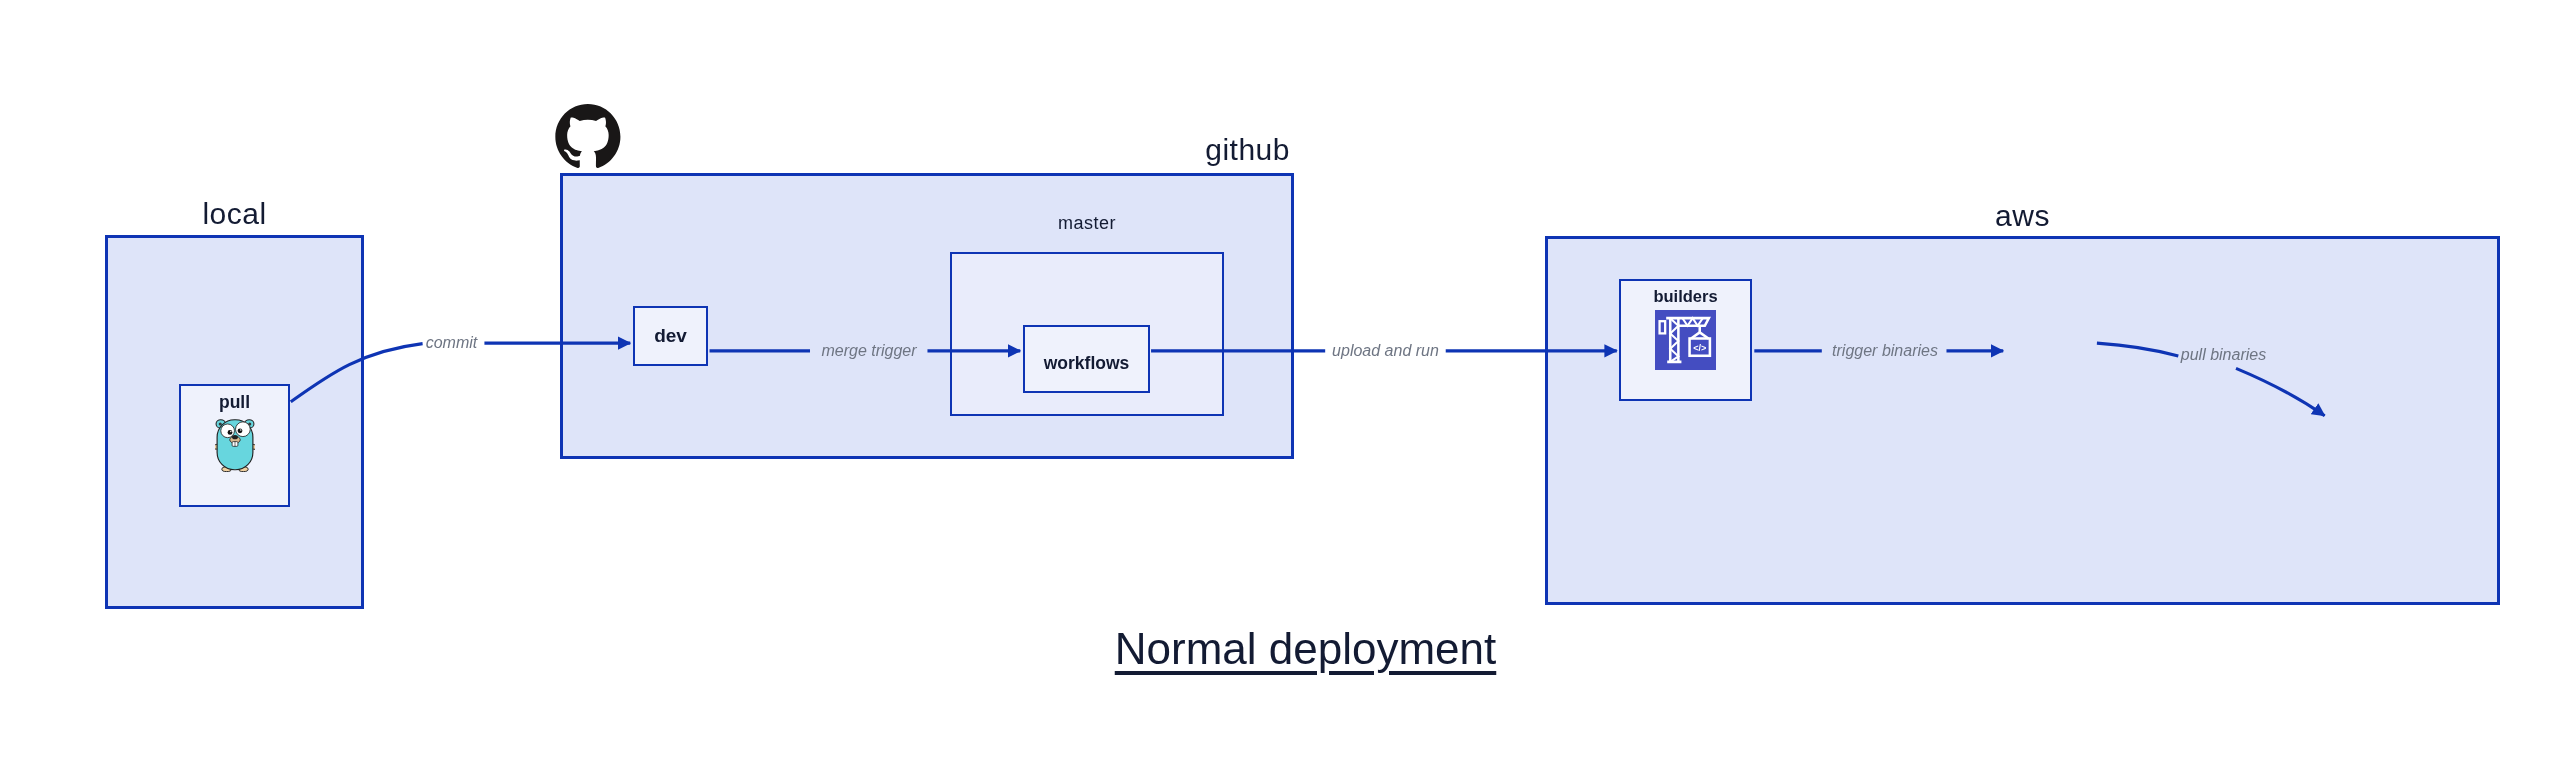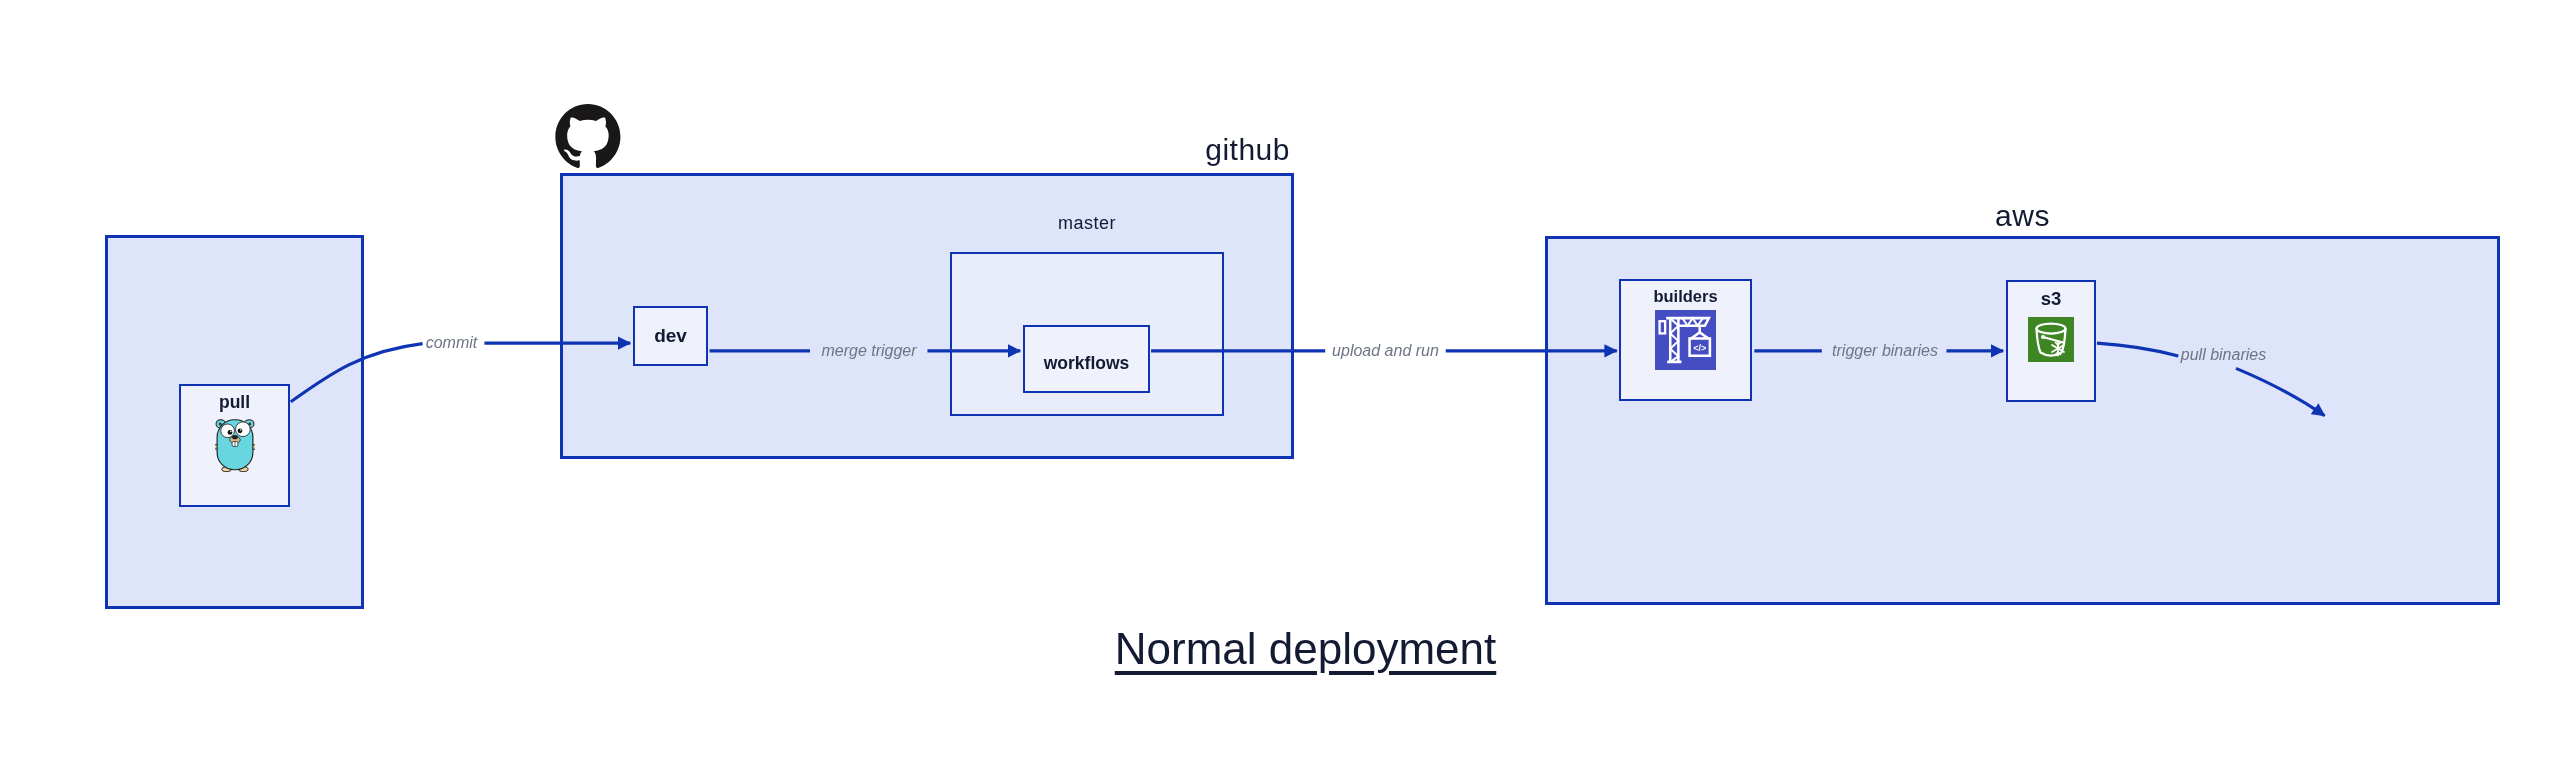--- a/index.html
+++ b/index.html
@@ -94,20 +94,21 @@
     text-decoration-thickness: 3.6px;
     text-underline-offset: 7.2px;
     white-space: nowrap;
   }
 </style>
 </head>
 <body>
 
 <div class="canvas">
 
+  <div class="region-label centered" style="left:105px; top:197px; width:259px;">local</div>
   <div class="region" style="left:105px; top:235px; width:259px; height:374px;"></div>
 
   <div class="node" style="left:179px; top:384px; width:111px; height:123px;">
     <span class="node-label">pull</span>
     <svg class="icon-svg" style="margin-top:4.1px;" width="40" height="55" viewBox="0 0 76 104">
       <ellipse cx="11" cy="13" rx="9" ry="8" fill="#67d6de" stroke="#222222" stroke-width="2"></ellipse>
       <circle cx="10" cy="13" r="3" fill="#3a3a3a"></circle>
       <ellipse cx="65" cy="13" rx="9" ry="8" fill="#67d6de" stroke="#222222" stroke-width="2"></ellipse>
       <circle cx="66" cy="13" r="3" fill="#3a3a3a"></circle>
       <ellipse transform="rotate(-18 4 56)" cx="4" cy="56" rx="7" ry="4.5" fill="#efcf9f" stroke="#222222" stroke-width="1.8"></ellipse>
@@ -159,39 +160,20 @@
         <path d="M22,16 H106 L98,31 H46"></path>
         <path d="M54,16 L64,31 L74,16 L84,31 L94,16" stroke-width="4"></path>
         <path d="M88,31 V44"></path>
         <path d="M71,56 L88,44 L105,56"></path>
         <rect x="68" y="56" width="40" height="34"></rect>
       </g>
       <text x="88" y="80" text-anchor="middle" font-family="Liberation Sans, sans-serif" font-size="18" font-weight="bold" fill="#ffffff">&lt;/&gt;</text>
     </svg>
   </div>
 
-  <div class="node" style="left:2006px; top:280px; width:90px; height:122px;">
-    <span class="node-label" style="font-size:18.5px;">s3</span>
-    <svg class="icon-svg" style="margin-top:7.2px;" width="46" height="45" viewBox="0 0 92 90">
-      <rect x="0" y="0" width="92" height="90" fill="#3e8624"></rect>
-      <g stroke="#ffffff" stroke-width="4.5" fill="none" stroke-linecap="round">
-        <ellipse cx="46" cy="23" rx="29" ry="10"></ellipse>
-        <path d="M17,24 C18,42 21,62 25,71 C38,79 54,79 67,71 C71,62 74,42 75,24"></path>
-        <path d="M30,40 L70,51"></path>
-      </g>
-      <circle cx="30" cy="40" r="4" fill="#ffffff"></circle>
-      <g stroke="#ffffff" stroke-width="3.5" fill="none" stroke-linecap="round">
-        <path d="M60,49 V77"></path>
-        <path d="M48,56 L72,70"></path>
-        <path d="M48,70 L72,56"></path>
-        <path d="M55,51 L60,56 L65,51"></path>
-        <path d="M55,75 L60,70 L65,75"></path>
-      </g>
-    </svg>
-  </div>
 
 
   <svg class="edges-svg" width="2604" height="781" viewBox="0 0 5054 1516">
     <defs>
       <marker id="arrowhead" markerUnits="userSpaceOnUse" markerWidth="26" markerHeight="26" refX="24" refY="13" orient="auto">
         <path d="M0,0 L26,13 L0,26 Z" fill="#0e34b4"></path>
       </marker>
     </defs>
     <g stroke="#0e34b4" stroke-width="6" fill="none">
       <path d="M564,780 C640,726 700,682 820,667"></path>

